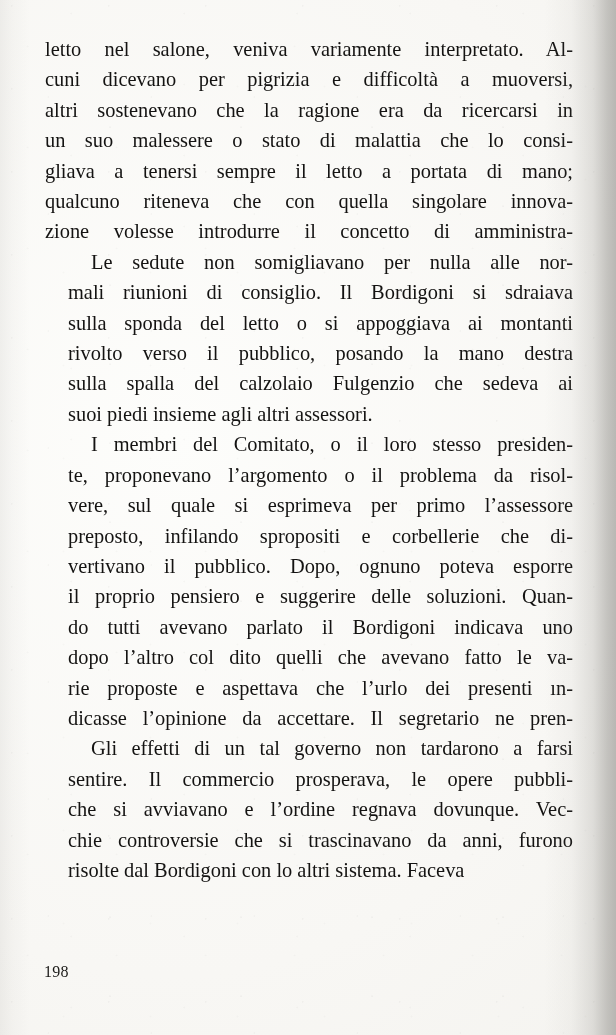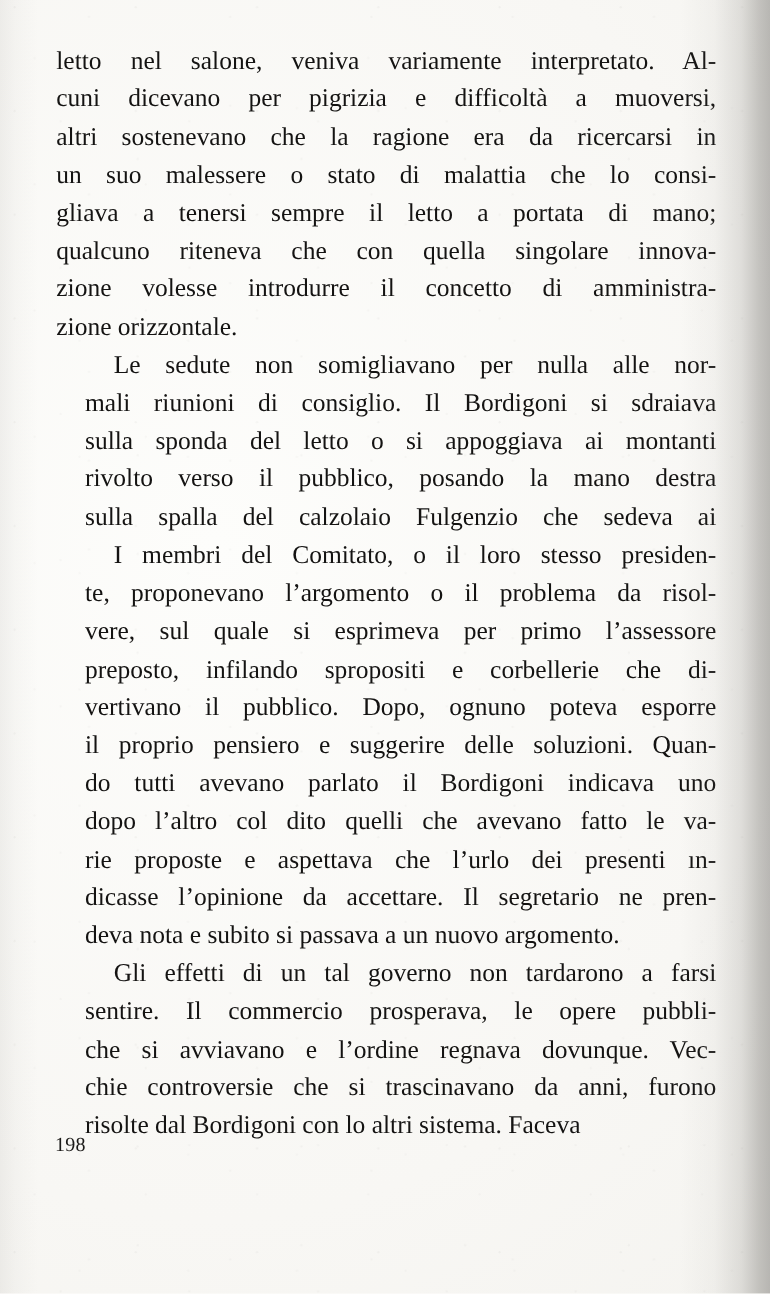--- a/index.html
+++ b/index.html
@@ -103,21 +103,21 @@
     text-align-last: left;
   }
   .ln.indent {
     padding-left: 23px;
   }
 
   
   #folio {
     position: absolute;
     left: 44px;
-    top: 907px;
+    top: 962px;
     font-family: "Liberation Serif", "DejaVu Serif", serif;
     font-size: 16px;
     line-height: 20px;
     color: #1b1a18;
     letter-spacing: 0.2px;
     text-align: right;
   }
 </style>
 </head>
 <body>
@@ -129,43 +129,42 @@
   <div id="text-body" style="color: rgb(20, 19, 18);">
 
     <p class="para first-block">
       <span class="ln">letto nel salone, veniva variamente interpretato. Al-</span>
       <span class="ln">cuni dicevano per pigrizia e difficoltà a muoversi,</span>
       <span class="ln">altri sostenevano che la ragione era da ricercarsi in</span>
       <span class="ln">un suo malessere o stato di malattia che lo consi-</span>
       <span class="ln">gliava a tenersi sempre il letto a portata di mano;</span>
       <span class="ln">qualcuno riteneva che con quella singolare innova-</span>
       <span class="ln">zione volesse introdurre il concetto di amministra-</span>
-      <span class="ln last">zione orizzontale.</span>
     </p>
 
     <p class="para">
       <span class="ln indent">Le sedute non somigliavano per nulla alle nor-</span>
       <span class="ln">mali riunioni di consiglio. Il Bordigoni si sdraiava</span>
       <span class="ln">sulla sponda del letto o si appoggiava ai montanti</span>
       <span class="ln">rivolto verso il pubblico, posando la mano destra</span>
       <span class="ln">sulla spalla del calzolaio Fulgenzio che sedeva ai</span>
+      <span class="ln last">suoi piedi insieme agli altri assessori.</span>
     </p>
 
     <p class="para">
       <span class="ln indent">I membri del Comitato, o il loro stesso presiden-</span>
       <span class="ln">te, proponevano l’argomento o il problema da risol-</span>
       <span class="ln">vere, sul quale si esprimeva per primo l’assessore</span>
       <span class="ln">preposto, infilando spropositi e corbellerie che di-</span>
       <span class="ln">vertivano il pubblico. Dopo, ognuno poteva esporre</span>
       <span class="ln">il proprio pensiero e suggerire delle soluzioni. Quan-</span>
       <span class="ln">do tutti avevano parlato il Bordigoni indicava uno</span>
       <span class="ln">dopo l’altro col dito quelli che avevano fatto le va-</span>
       <span class="ln">rie proposte e aspettava che l’urlo dei presenti ın-</span>
       <span class="ln">dicasse l’opinione da accettare. Il segretario ne pren-</span>
-      <span class="ln last">deva nota e subito si passava a un nuovo argomento.</span>
     </p>
 
     <p class="para">
       <span class="ln indent">Gli effetti di un tal governo non tardarono a farsi</span>
       <span class="ln">sentire. Il commercio prosperava, le opere pubbli-</span>
       <span class="ln">che si avviavano e l’ordine regnava dovunque. Vec-</span>
       <span class="ln">chie controversie che si trascinavano da anni, furono</span>
       <span class="ln last">risolte dal Bordigoni con lo altri sistema. Faceva</span>
     </p>
 

